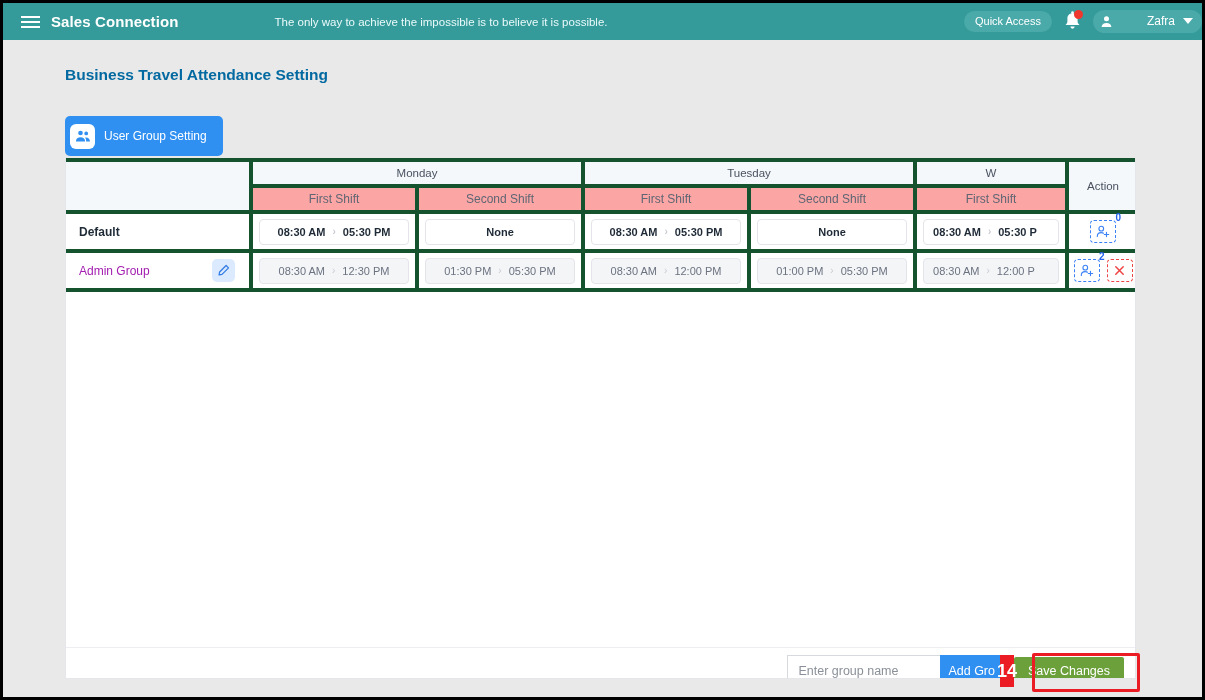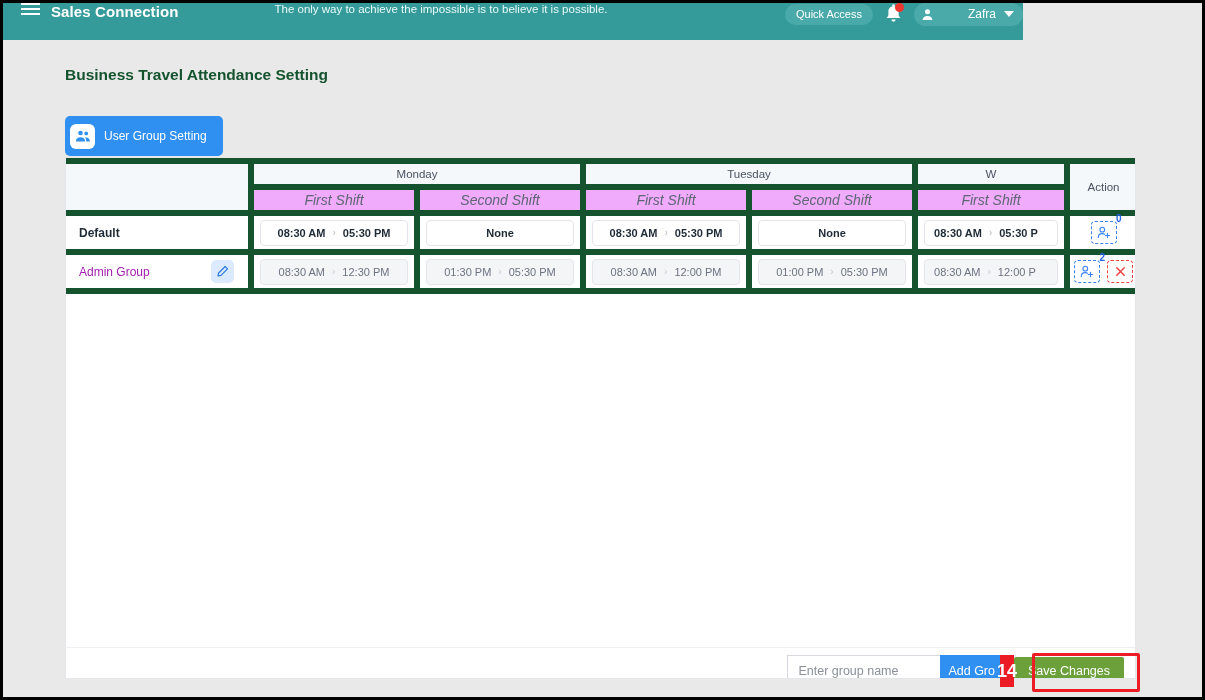--- a/index.html
+++ b/index.html
@@ -13,23 +13,23 @@
     position: absolute;
     left: 3px; top: 3px;
     width: 1199px; height: 694px;
     background: #e9e9e9;
     overflow: hidden;
   }
 
   
   #topbar {
     position: absolute; left: 0; top: 0;
-    width: 1020px; height: 37px;
+    width: 1199px; height: 37px;
     background: #359a9a;
-    display: flex; align-items: flex-start;
+    display: flex; align-items: center;
   }
   #hamburger {
     width: 38px; margin-left: 8px;
     display: flex; flex-direction: column; gap: 3px;
     align-items: center; justify-content: center;
     cursor: pointer;
   }
   #hamburger i { display: block; width: 19px; height: 2px; background: #ffffff; }
   .brand {
     color: #ffffff; font-size: 15px; font-weight: bold;
@@ -62,21 +62,21 @@
   .user-pill .uname { font-size: 12px; margin-left: 28px; }
   .chev {
     width: 0; height: 0;
     border-left: 5px solid transparent; border-right: 5px solid transparent;
     border-top: 6px solid #ffffff; margin-left: 2px;
   }
 
   
   #page-title {
     position: absolute; left: 62px; top: 63px;
-    font-size: 15.5px; font-weight: bold; color: #14532d;
+    font-size: 15.5px; font-weight: bold; color: #0369a1;
   }
   #ugs-btn {
     position: absolute; left: 62px; top: 113px;
     height: 40px; background: #2f90f2; border-radius: 5px;
     display: flex; align-items: center; gap: 9px;
     padding: 0 16px 0 5px; cursor: pointer;
   }
   #ugs-icon {
     width: 25px; height: 25px; background: #ffffff; border-radius: 6px;
     display: flex; align-items: center; justify-content: center;
@@ -86,28 +86,28 @@
   
   #card {
     position: absolute; left: 62px; top: 155px;
     width: 1071px; height: 521px;
     background: #ffffff;
     border: 1px solid #e4e6ea;
     border-top: none;
     overflow: hidden;
   }
   table { border-collapse: collapse; width: 1071px; table-layout: fixed; }
-  th, td { border: 6px solid #14532d; }
+  th, td { border: 4px solid #14532d; }
   thead tr.days th {
     background: #f4f8fb; height: 26px;
     font-size: 11.5px; font-weight: normal; color: #4a5260;
   }
   thead tr.shifts th {
-    background: #f0abfc; height: 26px;
-    font-size: 14px; font-weight: normal; color: #5e6673; font-style: italic;
+    background: #fca5a5; height: 26px;
+    font-size: 12px; font-weight: normal; color: #5e6673;
   }
   th.corner { background: #f4f8fb; border-left: none; }
   th.action-col {
     background: #f4f8fb; font-size: 11.5px; color: #4a5260;
     font-weight: normal; border-right: none;
   }
   td.name-cell {
     border-left: none; height: 39px; padding: 0 14px 0 13px;
     vertical-align: middle;
   }

